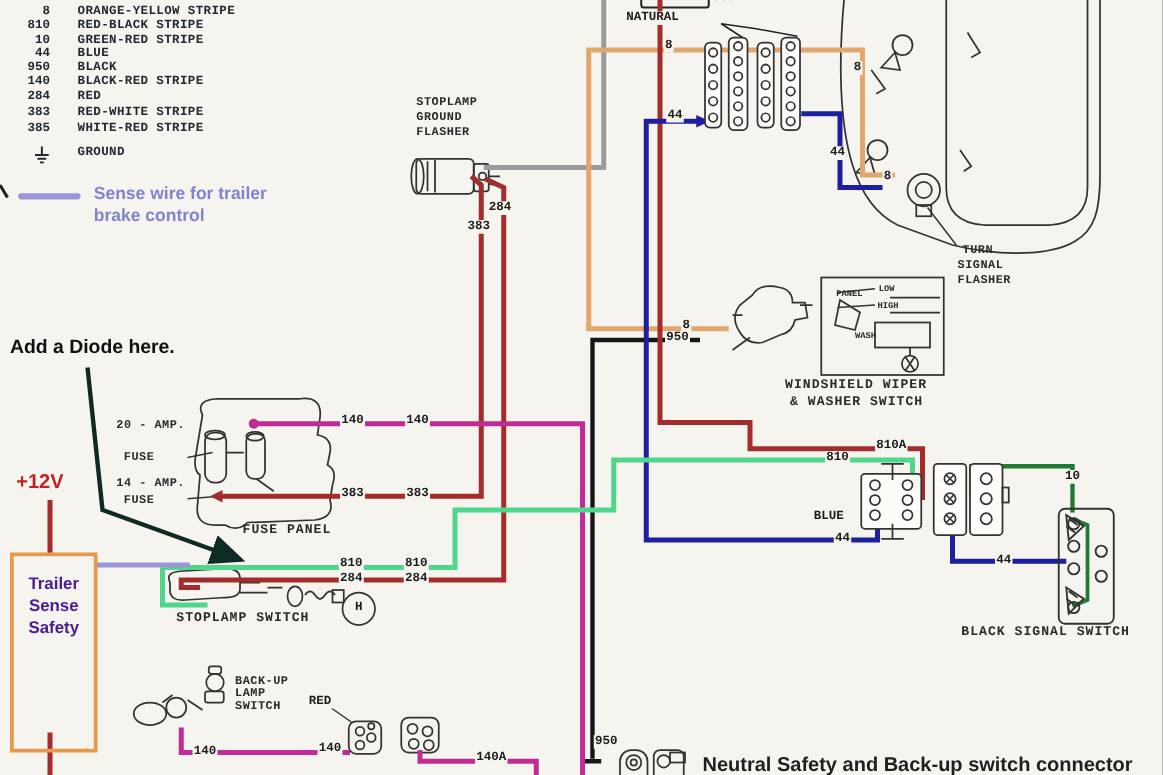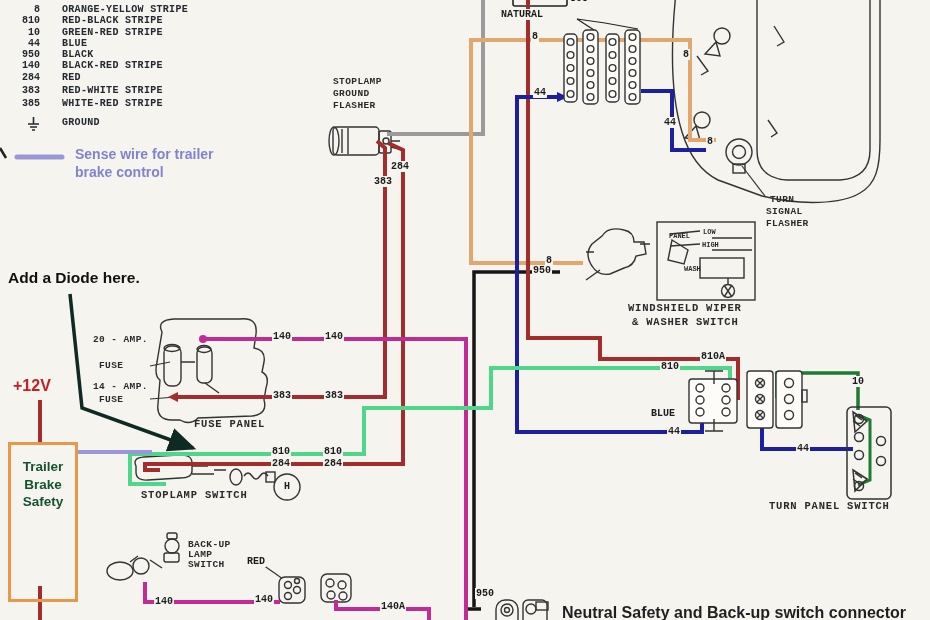--- a/index.html
+++ b/index.html
@@ -27,21 +27,21 @@
   
   .ann{position:absolute;white-space:nowrap;font-family:"Liberation Sans",sans-serif;font-weight:bold;}
   #add-diode{left:8px;top:269px;font-size:15.5px;color:#101010;}
   #plus12v{left:13px;top:377px;font-size:16px;}
   #neutral-note{left:562px;top:604px;font-size:16px;color:#1f1f1f;}
   #sense-note{left:75px;top:145px;font-size:14px;color:#8183cf;line-height:18px;}
   
   #tbc-box{position:absolute;left:8px;top:442px;width:64px;height:140px;
            border:3px solid var(--box_orange);display:flex;flex-direction:column;
            align-items:center;padding-top:14px;gap:1px;}
-  #tbc-box span{font:bold 13.5px "Liberation Sans",sans-serif;color:#14532d;line-height:16.5px;}
+  #tbc-box span{font:bold 13.5px "Liberation Sans",sans-serif;color:#4c1d95;line-height:16.5px;}
 </style>
 </head>
 <body>
 
 <div id="canvas">
 
   <svg class="layer" width="930" height="620" viewBox="0 0 930 620">
     <defs>
       <marker id="ah" markerWidth="10" markerHeight="10" refX="7" refY="3.5" orient="auto">
         <path d="M0,0 L8,3.5 L0,7 z" style="fill:var(--arrow_dark)"></path>
@@ -319,21 +319,21 @@
     <div>Sense wire for trailer</div>
     <div>brake control</div>
   </div>
 
   <div class="ann" id="add-diode">Add a Diode here.</div>
   <div class="ann" id="plus12v" style="color:var(--plus12_red)">+12V</div>
   <div class="ann" id="neutral-note">Neutral Safety and Back-up switch connector</div>
 
   <div id="tbc-box">
     <span>Trailer</span>
-    <span>Brake</span>
+    <span>Sense</span>
     <span>Safety</span>
   </div>
 
   <span class="cl" style="left:333px;top:77px">STOPLAMP</span>
   <span class="cl" style="left:333px;top:89px">GROUND</span>
   <span class="cl" style="left:333px;top:101px">FLASHER</span>
 
   <span class="cl" style="left:770px;top:195px">TURN</span>
   <span class="cl" style="left:766px;top:207px">SIGNAL</span>
   <span class="cl" style="left:766px;top:219px">FLASHER</span>
@@ -351,21 +351,21 @@
   <span class="cl" style="left:99px;top:395px">FUSE</span>
   <span class="cl big" style="left:194px;top:419px">FUSE PANEL</span>
 
   <span class="cl big" style="left:141px;top:490px">STOPLAMP SWITCH</span>
   <span class="wl nobg" style="left:283px;top:481px">H</span>
 
   <span class="cl" style="left:188px;top:540px">BACK-UP</span>
   <span class="cl" style="left:188px;top:550px">LAMP</span>
   <span class="cl" style="left:188px;top:560px">SWITCH</span>
 
-  <span class="cl big" style="left:769px;top:501px">TURN PANEL SWITCH</span>
+  <span class="cl big" style="left:769px;top:501px">BLACK SIGNAL SWITCH</span>
 
   <div id="wire-labels">
       <span class="wl" style="left: 569px; top: -7px;">385</span>
       <span class="wl" style="left: 500px; top: 9px;">NATURAL</span>
       <span class="wl" style="left: 531px; top: 31px;">8</span>
       <span class="wl" style="left: 533px; top: 87px;">44</span>
       <span class="wl" style="left: 682px; top: 49px;">8</span>
       <span class="wl" style="left: 663px; top: 117px;">44</span>
       <span class="wl" style="left: 706px; top: 136px;">8</span>
       <span class="wl" style="left: 390px; top: 161px;">284</span>

